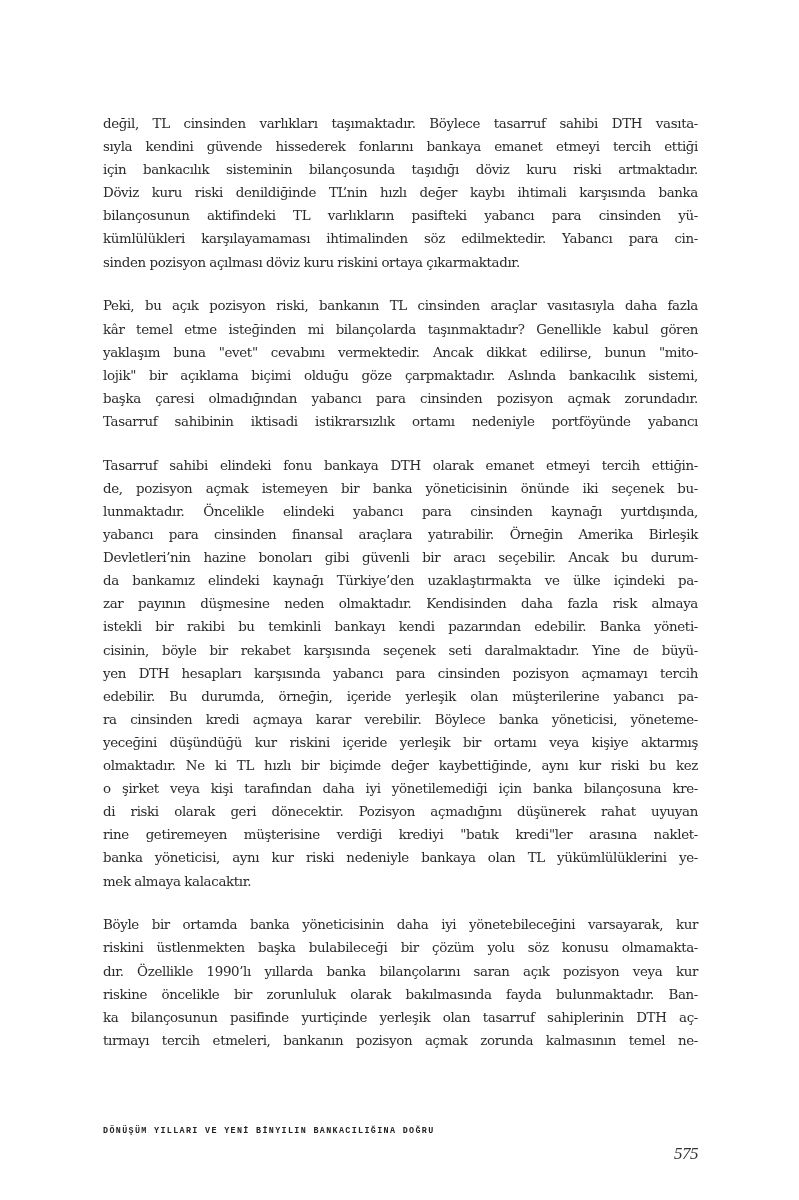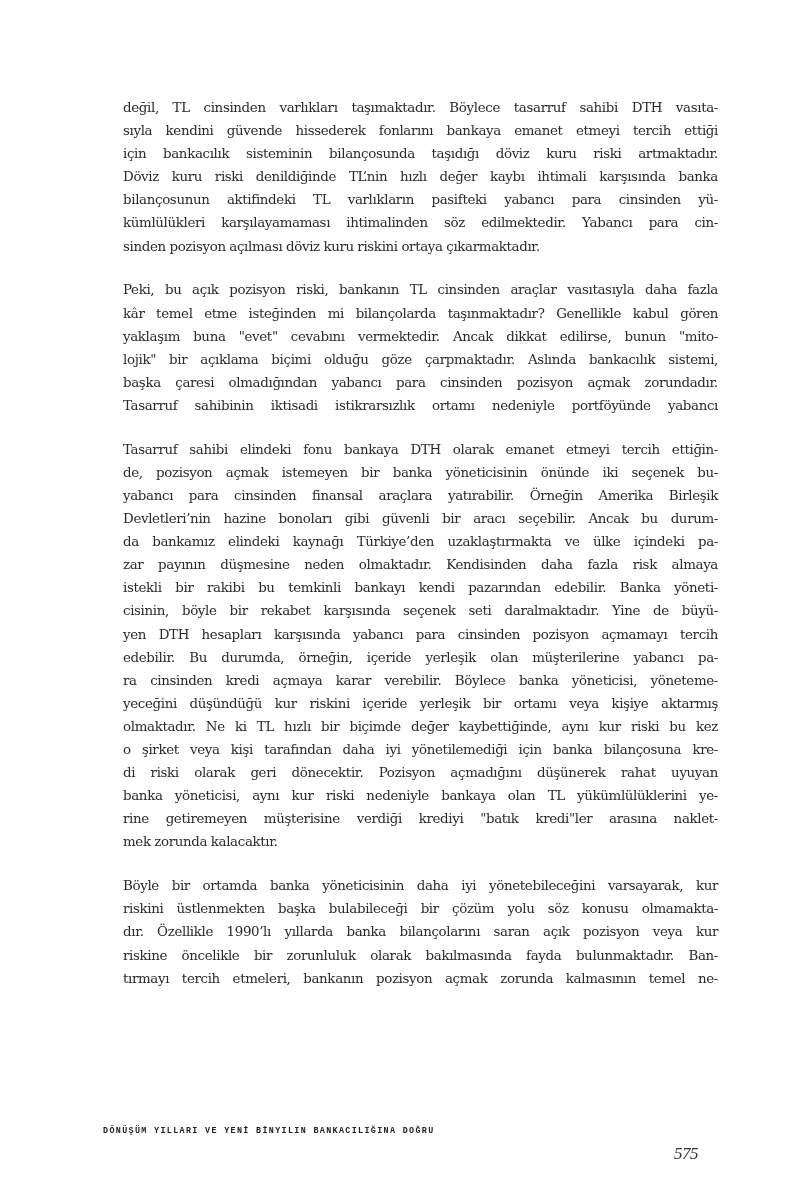--- a/index.html
+++ b/index.html
@@ -10,23 +10,22 @@
     body {
       width: 799px;
       height: 1200px;
       position: relative;
       overflow: hidden;
       color: #2a2a2a;
     }
     .page-body {
       position: absolute;
       left: 103px;
-      top: 96px;
+      top: 112px;
       width: 595px;
-      margin-left: 20px;
     }
     .para {
       font-family: "DejaVu Serif", "Liberation Serif", serif;
       font-size: 13.4px;
       line-height: 23.1px;
       margin: 0 0 20.8px 0;
       text-align: justify;
       letter-spacing: -0.35px;
       word-spacing: -0.3px;
       hyphens: manual;
@@ -87,42 +86,44 @@
       <span class="line">Peki, bu açık pozisyon riski, bankanın TL cinsinden araçlar vasıtasıyla daha fazla</span>
       <span class="line">kâr temel etme isteğinden mi bilançolarda taşınmaktadır? Genellikle kabul gören</span>
       <span class="line">yaklaşım buna "evet" cevabını vermektedir. Ancak dikkat edilirse, bunun "mito-</span>
       <span class="line">lojik" bir açıklama biçimi olduğu göze çarpmaktadır. Aslında bankacılık sistemi,</span>
       <span class="line">başka çaresi olmadığından yabancı para cinsinden pozisyon açmak zorundadır.</span>
       <span class="line">Tasarruf sahibinin iktisadi istikrarsızlık ortamı nedeniyle portföyünde yabancı</span>
     </p>
   <p class="para">
       <span class="line">Tasarruf sahibi elindeki fonu bankaya DTH olarak emanet etmeyi tercih ettiğin-</span>
       <span class="line">de, pozisyon açmak istemeyen bir banka yöneticisinin önünde iki seçenek bu-</span>
+      <span class="line">lunmaktadır. Öncelikle elindeki yabancı para cinsinden kaynağı yurtdışında,</span>
       <span class="line">yabancı para cinsinden finansal araçlara yatırabilir. Örneğin Amerika Birleşik</span>
       <span class="line">Devletleri’nin hazine bonoları gibi güvenli bir aracı seçebilir. Ancak bu durum-</span>
       <span class="line">da bankamız elindeki kaynağı Türkiye’den uzaklaştırmakta ve ülke içindeki pa-</span>
       <span class="line">zar payının düşmesine neden olmaktadır. Kendisinden daha fazla risk almaya</span>
       <span class="line">istekli bir rakibi bu temkinli bankayı kendi pazarından edebilir. Banka yöneti-</span>
       <span class="line">cisinin, böyle bir rekabet karşısında seçenek seti daralmaktadır. Yine de büyü-</span>
       <span class="line">yen DTH hesapları karşısında yabancı para cinsinden pozisyon açmamayı tercih</span>
       <span class="line">edebilir. Bu durumda, örneğin, içeride yerleşik olan müşterilerine yabancı pa-</span>
       <span class="line">ra cinsinden kredi açmaya karar verebilir. Böylece banka yöneticisi, yöneteme-</span>
       <span class="line">yeceğini düşündüğü kur riskini içeride yerleşik bir ortamı veya kişiye aktarmış</span>
       <span class="line">olmaktadır.  Ne ki TL hızlı bir biçimde değer kaybettiğinde, aynı kur riski bu kez</span>
       <span class="line">o şirket veya kişi tarafından daha iyi yönetilemediği için banka bilançosuna kre-</span>
       <span class="line">di riski olarak geri dönecektir. Pozisyon açmadığını düşünerek rahat uyuyan</span>
+      <span class="line">rine getiremeyen müşterisine verdiği krediyi "batık kredi"ler arasına naklet-</span>
       <span class="line">banka yöneticisi, aynı kur riski nedeniyle bankaya olan TL yükümlülüklerini ye-</span>
-      <span class="line">rine getiremeyen müşterisine verdiği krediyi "batık kredi"ler arasına naklet-</span>
-      <span class="line last">mek zorunda kalacaktır.</span>
+      <span class="line last">mek almaya kalacaktır.</span>
     </p>
   <p class="para">
       <span class="line">Böyle bir ortamda banka yöneticisinin daha iyi yönetebileceğini varsayarak, kur</span>
       <span class="line">riskini üstlenmekten başka bulabileceği bir çözüm yolu söz konusu olmamakta-</span>
       <span class="line">dır. Özellikle 1990’lı yıllarda banka bilançolarını saran açık pozisyon veya kur</span>
       <span class="line">riskine öncelikle bir zorunluluk olarak bakılmasında fayda bulunmaktadır. Ban-</span>
+      <span class="line">ka bilançosunun pasifinde yurtiçinde yerleşik olan tasarruf sahiplerinin DTH aç-</span>
       <span class="line">tırmayı tercih etmeleri, bankanın pozisyon açmak zorunda kalmasının temel ne-</span>
     </p>
 </main>
 
 <footer class="footer">
   <span class="running-title">DÖNÜŞÜM YILLARI VE YENİ BİNYILIN BANKACILIĞINA DOĞRU</span>
   <span class="page-number">575</span>
 </footer>
 
 </body></html>

